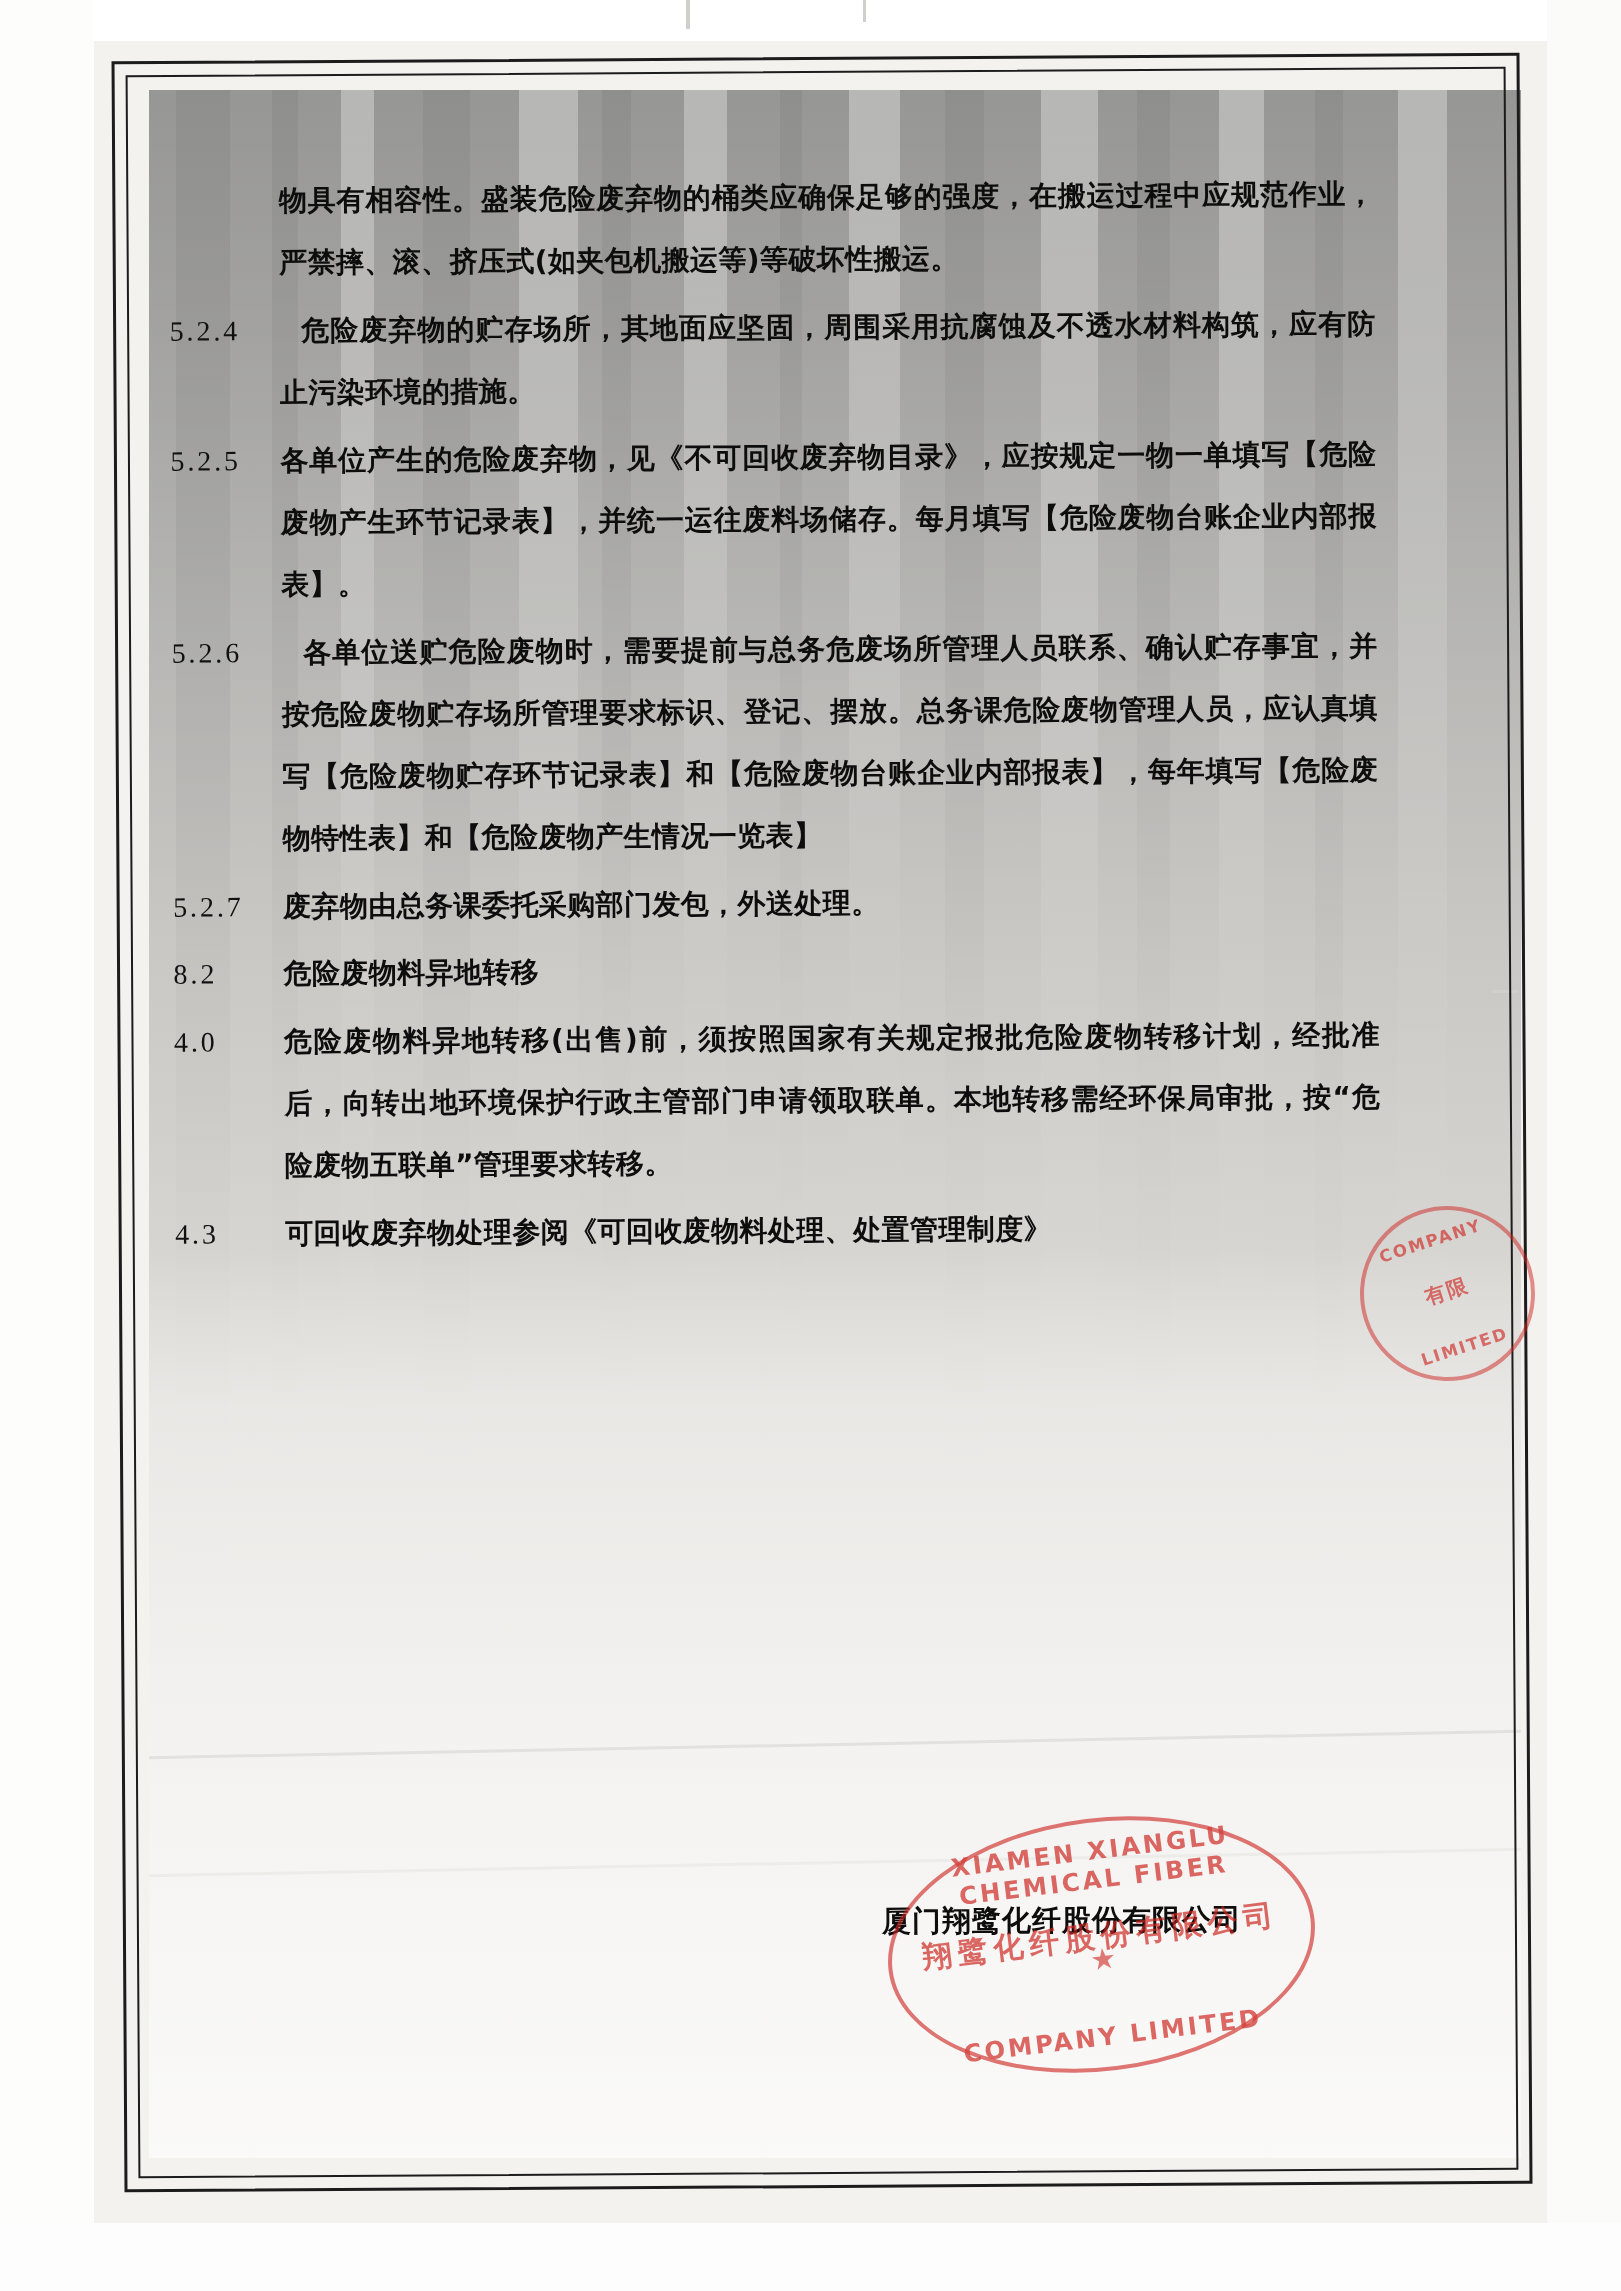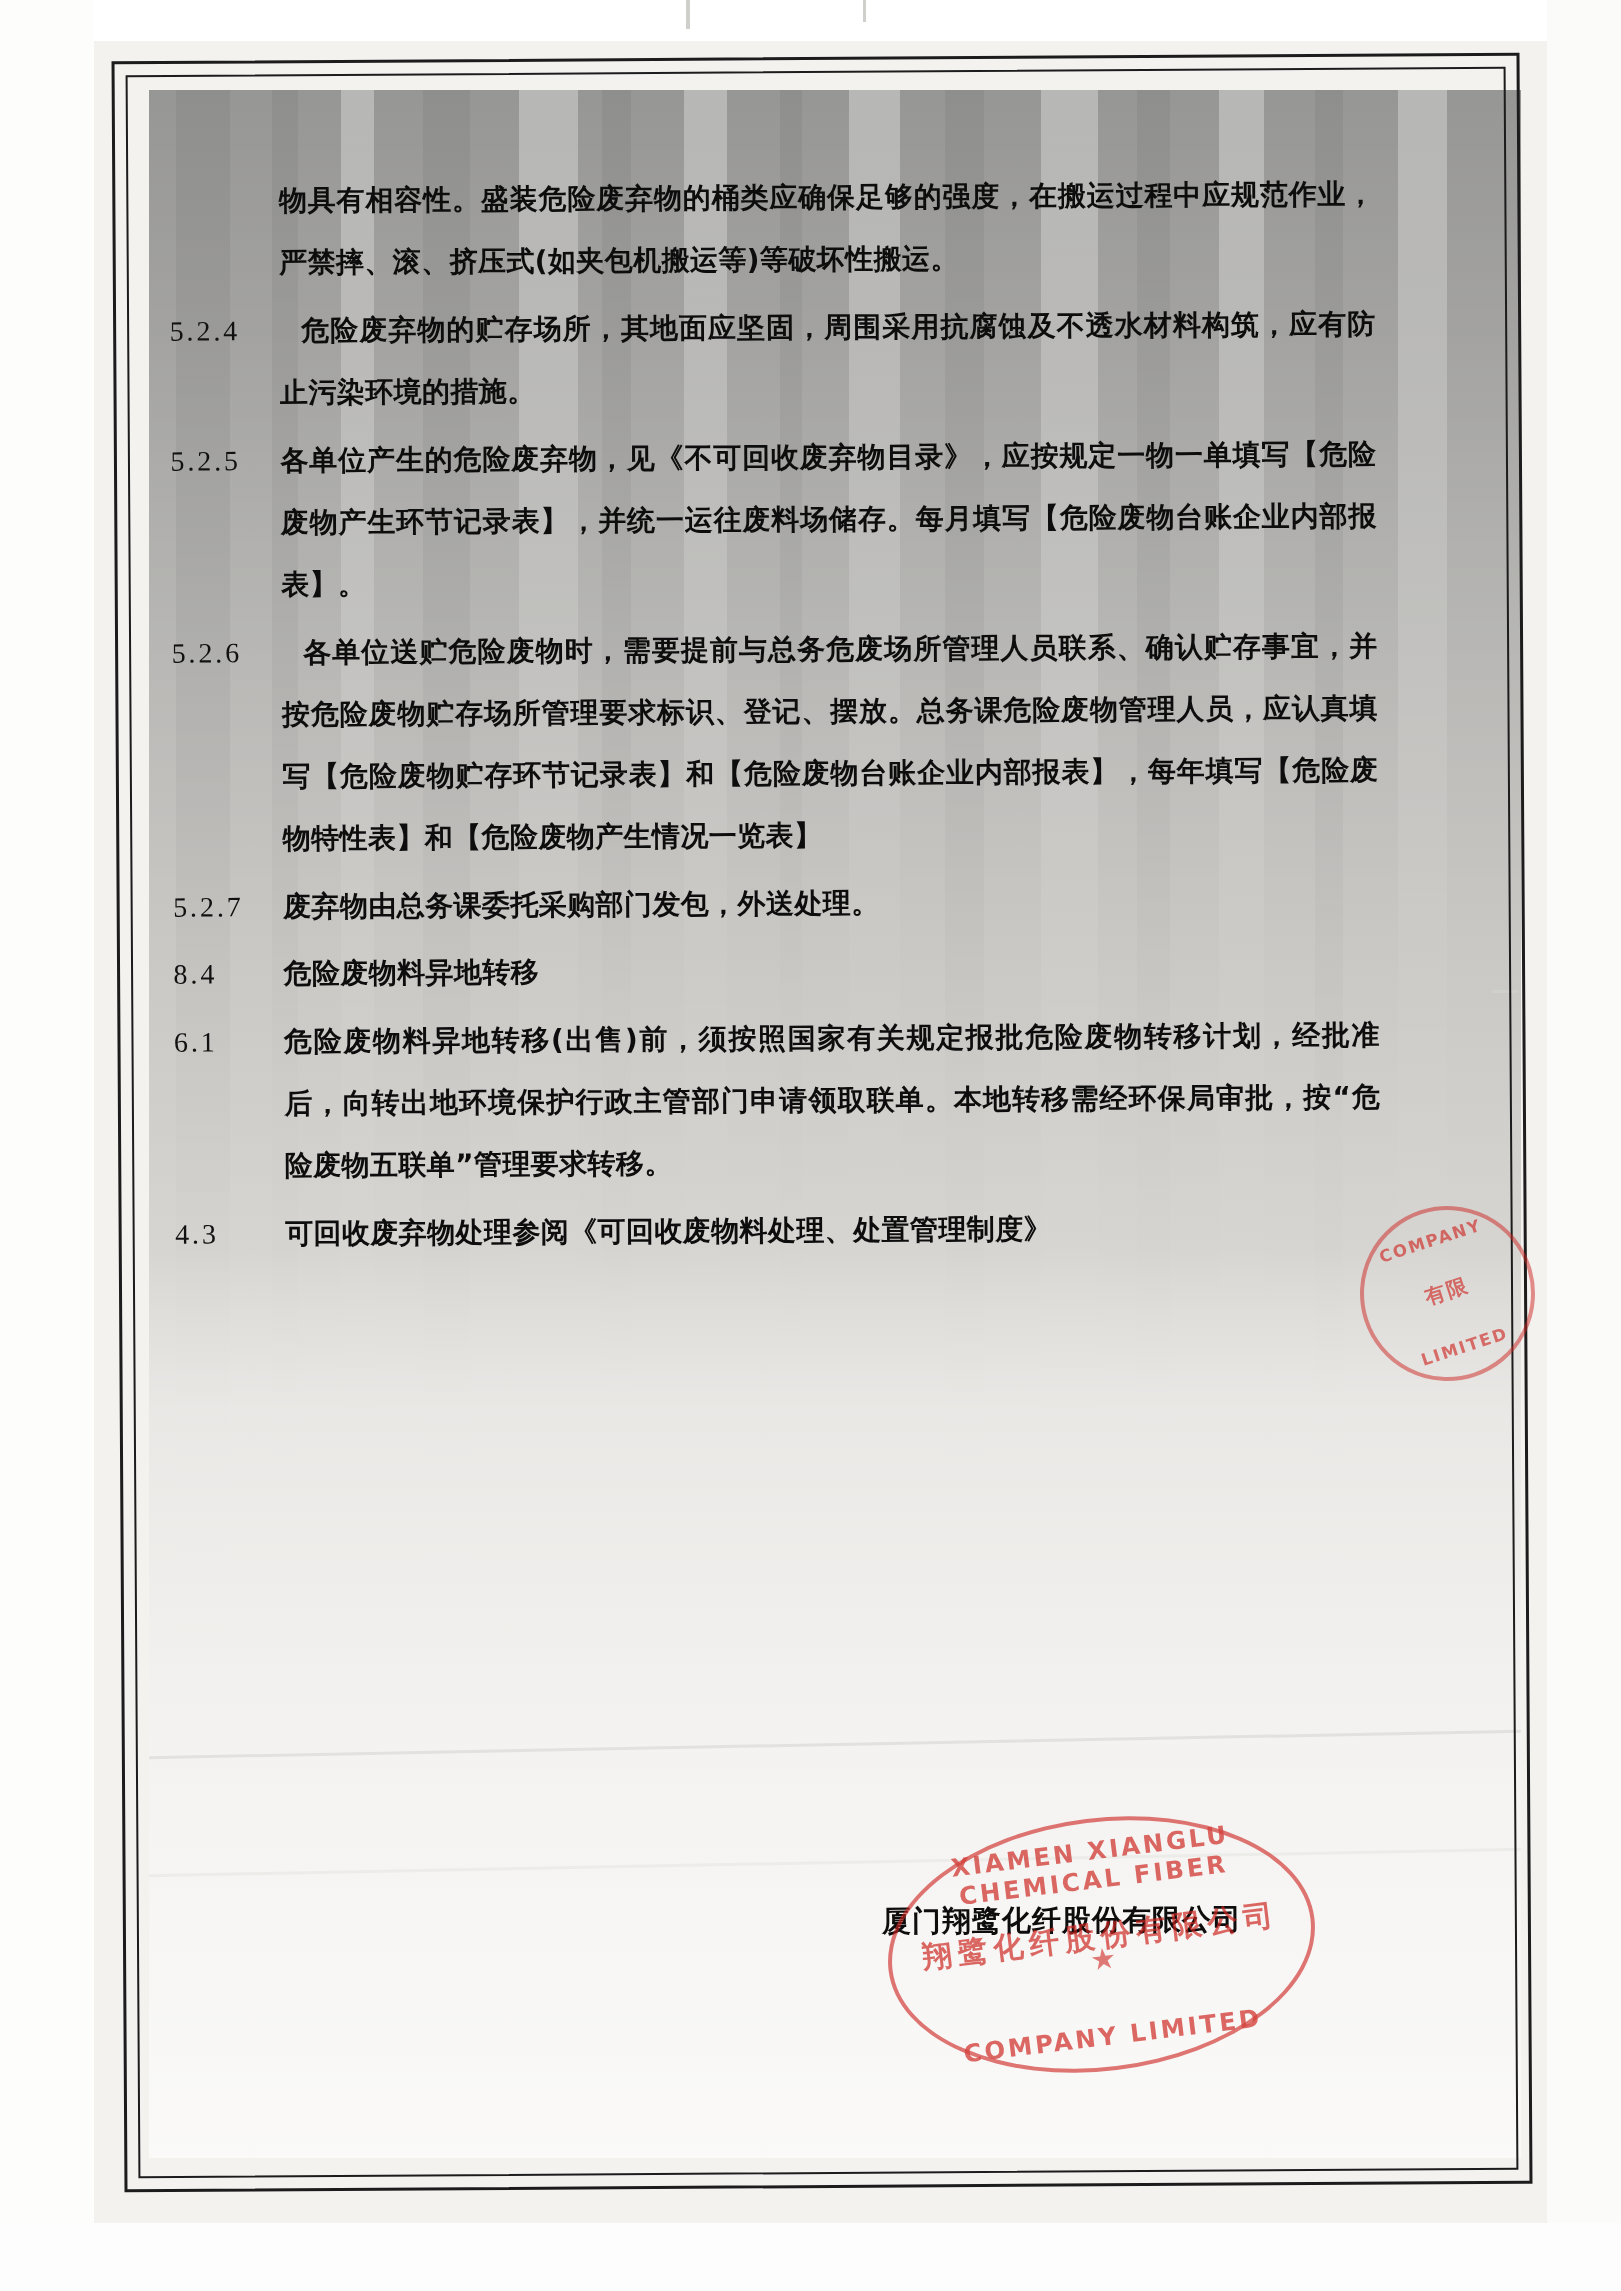--- a/index.html
+++ b/index.html
@@ -287,26 +287,26 @@
       <div class="num">5.2.6</div>
       <div class="body-text indent">各单位送贮危险废物时，需要提前与总务危废场所管理人员联系、确认贮存事宜，并按危险废物贮存场所管理要求标识、登记、摆放。总务课危险废物管理人员，应认真填写【危险废物贮存环节记录表】和【危险废物台账企业内部报表】，每年填写【危险废物特性表】和【危险废物产生情况一览表】</div>
     </div>
 
     <div class="para">
       <div class="num">5.2.7</div>
       <div class="body-text">废弃物由总务课委托采购部门发包，外送处理。</div>
     </div>
 
     <div class="para">
-      <div class="num">8.4</div>
+      <div class="num">8.2</div>
       <div class="body-text">危险废物料异地转移</div>
     </div>
 
     <div class="para">
-      <div class="num">6.1</div>
+      <div class="num">4.0</div>
       <div class="body-text">危险废物料异地转移(出售)前，须按照国家有关规定报批危险废物转移计划，经批准后，向转出地环境保护行政主管部门申请领取联单。本地转移需经环保局审批，按“危险废物五联单”管理要求转移。</div>
     </div>
 
     <div class="para">
       <div class="num">4.3</div>
       <div class="body-text">可回收废弃物处理参阅《可回收废物料处理、处置管理制度》</div>
     </div>
 
   </div>
 

